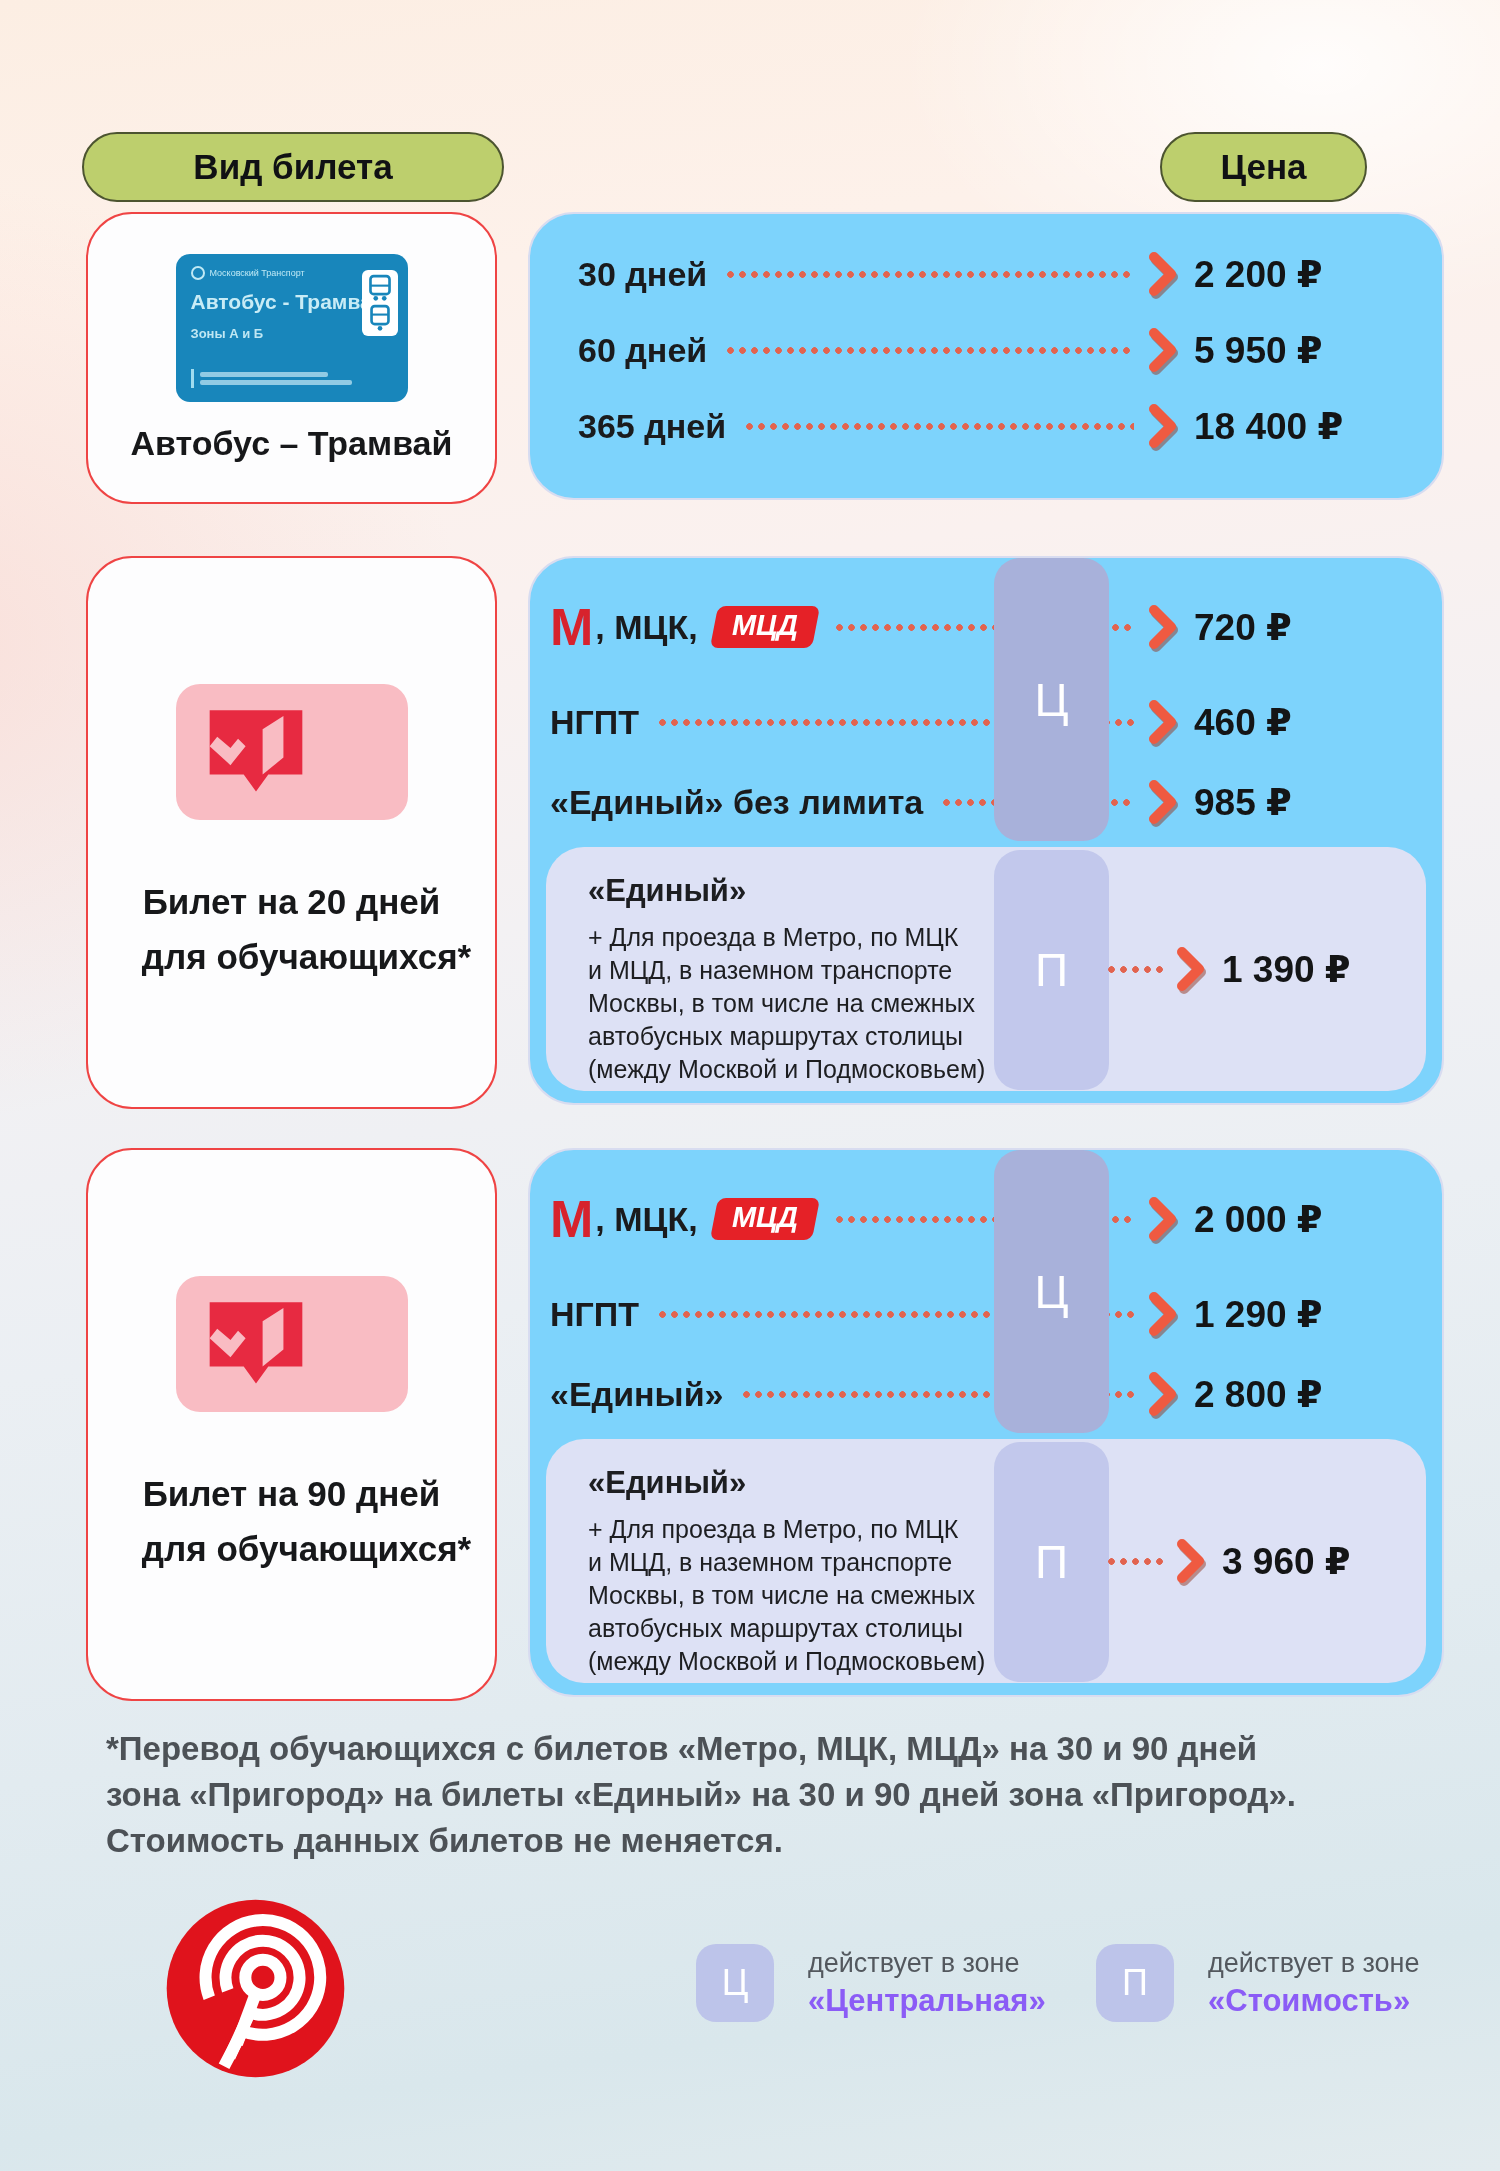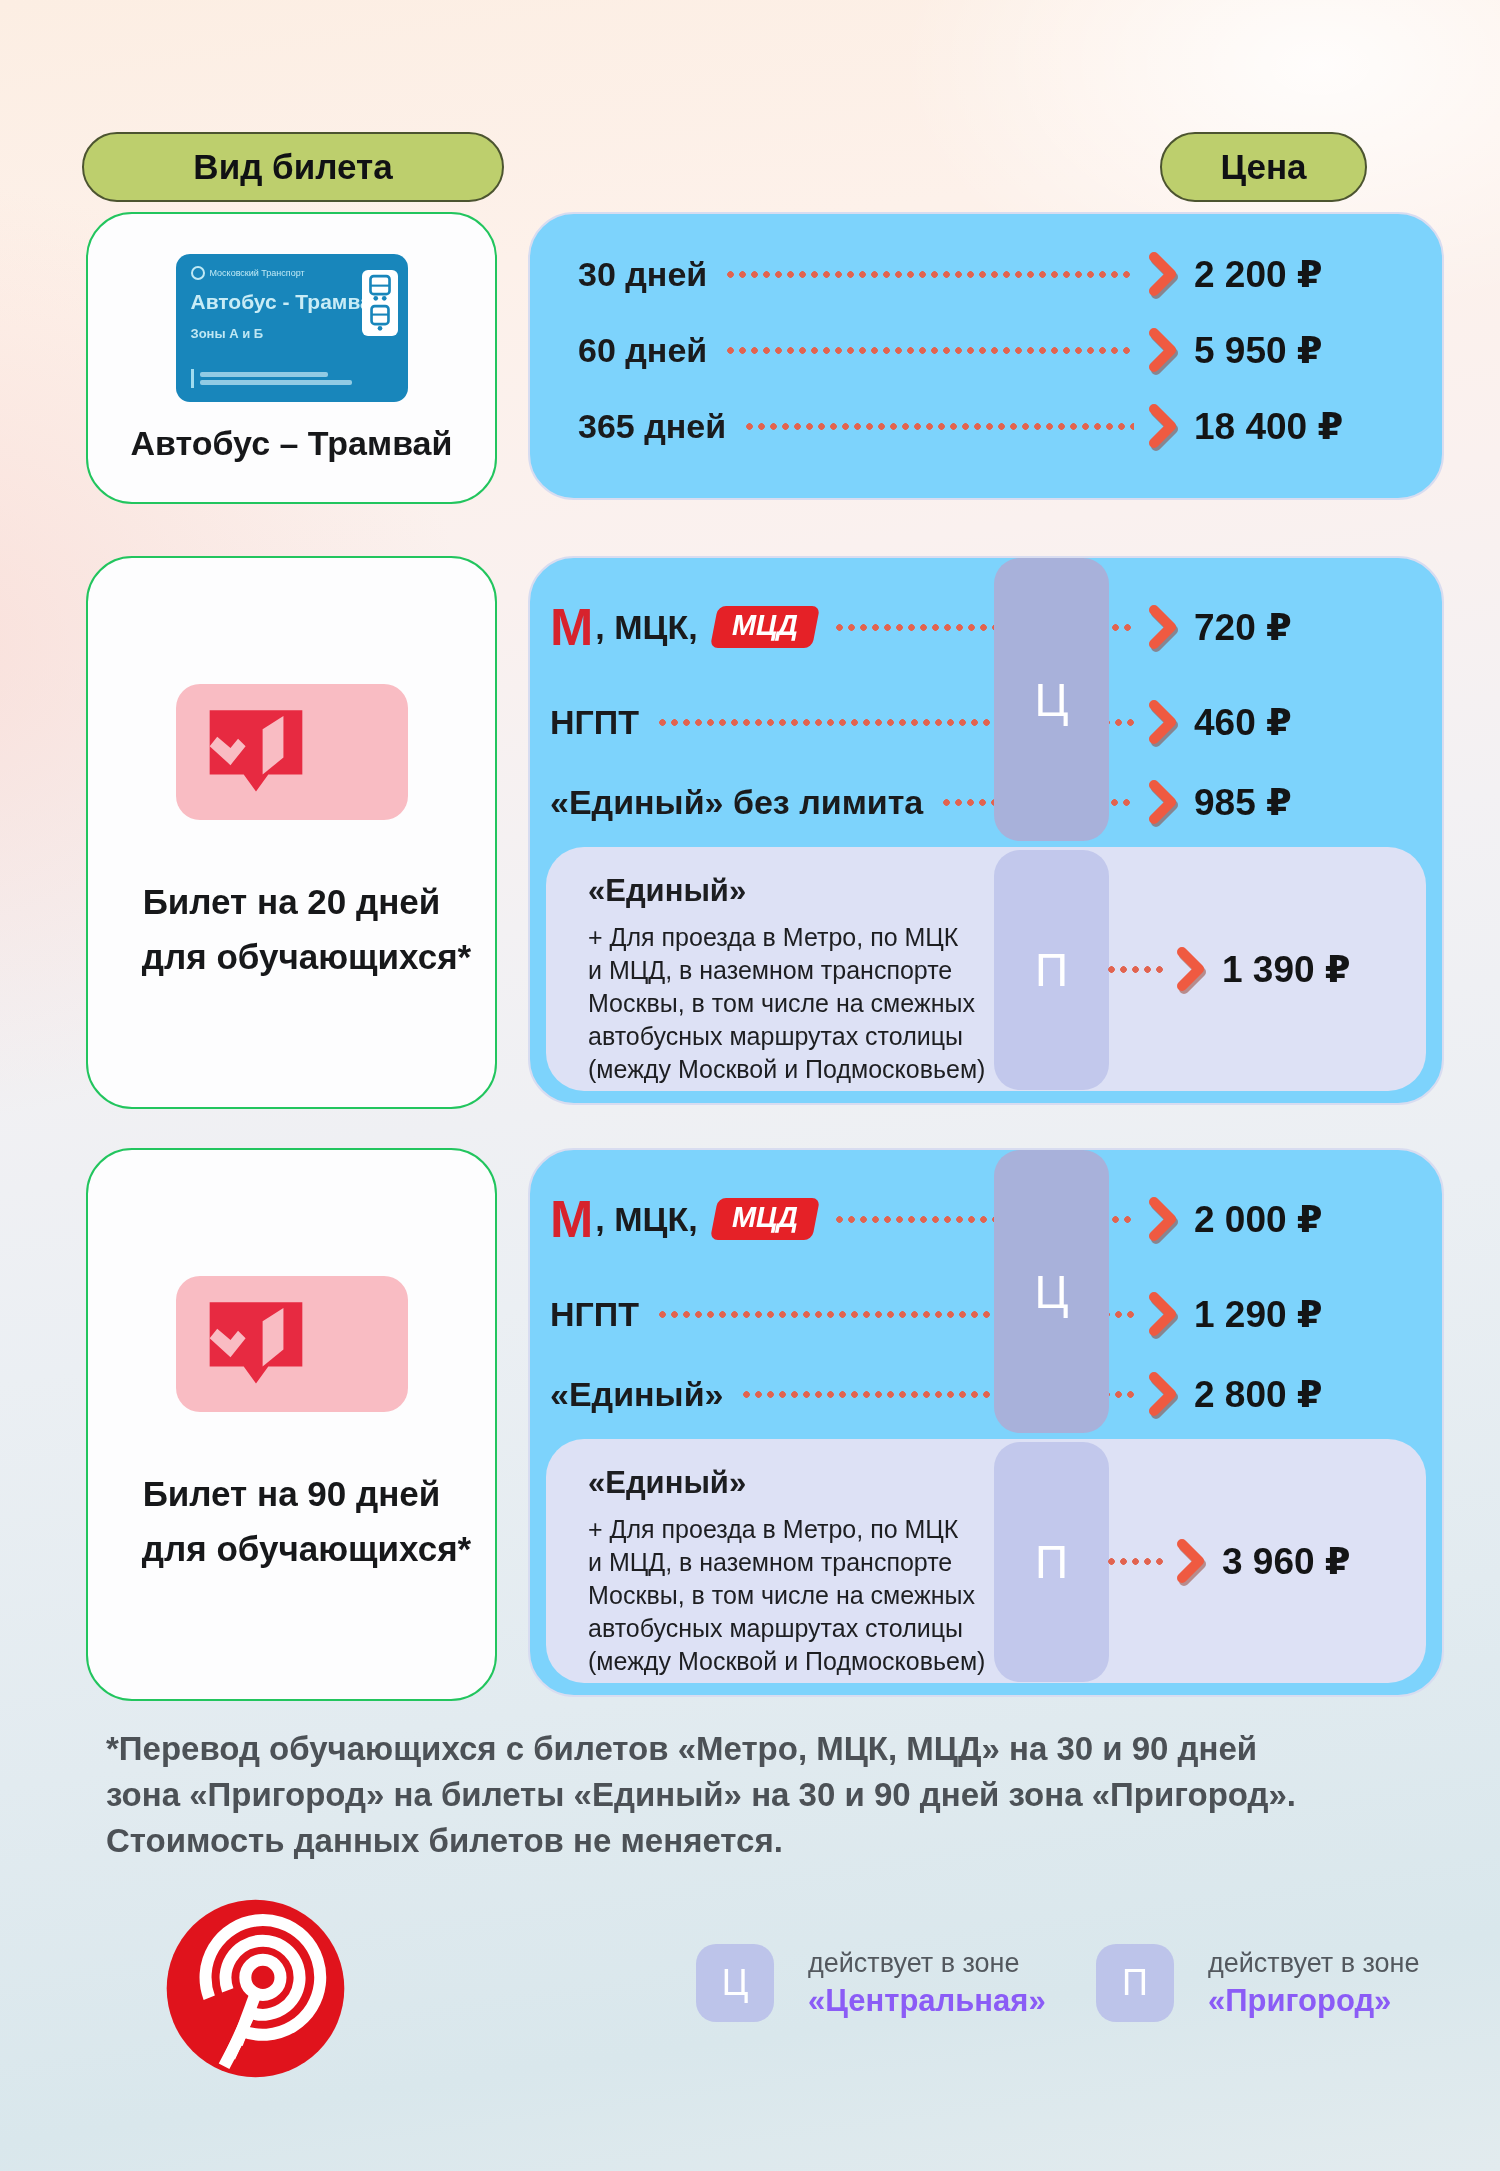--- a/index.html
+++ b/index.html
@@ -11,21 +11,21 @@
       radial-gradient(700px 420px at 88% 3%, rgba(255,255,255,0.85), rgba(255,255,255,0) 60%),
       linear-gradient(172deg,#fceee3 0%,#fdf1ea 14%,#faf1ef 28%,#f3f1f3 42%,#ebeff3 58%,#e2ebf0 75%,#d9e7ec 90%,#e2ebee 100%);
   }
   .pill{position:absolute;background:#bdcf6d;border:2px solid #4c5430;border-radius:40px;
     display:flex;align-items:center;justify-content:center;
     font-size:35px;font-weight:700;color:#101114;}
   .pill-type{left:82px;top:132px;width:418px;height:66px;}
   .pill-price{left:1160px;top:132px;width:203px;height:66px;}
 
   
-  .lcard{position:absolute;left:86px;width:407px;background:#fdfdfe;border:2px solid #22c55e;border-radius:46px;}
+  .lcard{position:absolute;left:86px;width:407px;background:#fdfdfe;border:2px solid #ef4444;border-radius:46px;}
   .lcard1{top:212px;height:288px;display:flex;flex-direction:column;align-items:center;justify-content:center;gap:22px;}
   .lcard2{top:556px;height:549px;}
   .lcard3{top:1148px;height:549px;}
   .lcard-label{font-size:34px;font-weight:700;color:#17181a;}
   .lname{position:absolute;top:316px;left:0;width:100%;text-align:center;color:#17181a;}
   .lname .l1{font-size:35px;font-weight:700;line-height:55px;}
   .lname .l2{font-size:35px;font-weight:600;line-height:55px;padding-left:30px;}
 
   
   .ticket-img{position:relative;width:232px;height:148px;background:#1886bb;border-radius:14px;color:#cdeef8;}
@@ -307,17 +307,17 @@
     <div class="leg-square">Ц</div>
     <div class="leg-text">
       <div class="t1">действует в зоне</div>
       <div class="t2">«Центральная»</div>
     </div>
   </div>
   <div class="legend legend-p">
     <div class="leg-square">П</div>
     <div class="leg-text">
       <div class="t1">действует в зоне</div>
-      <div class="t2">«Пригород»</div>
+      <div class="t2">«Стоимость»</div>
     </div>
   </div>
 
 </div>
 
 </body></html>

